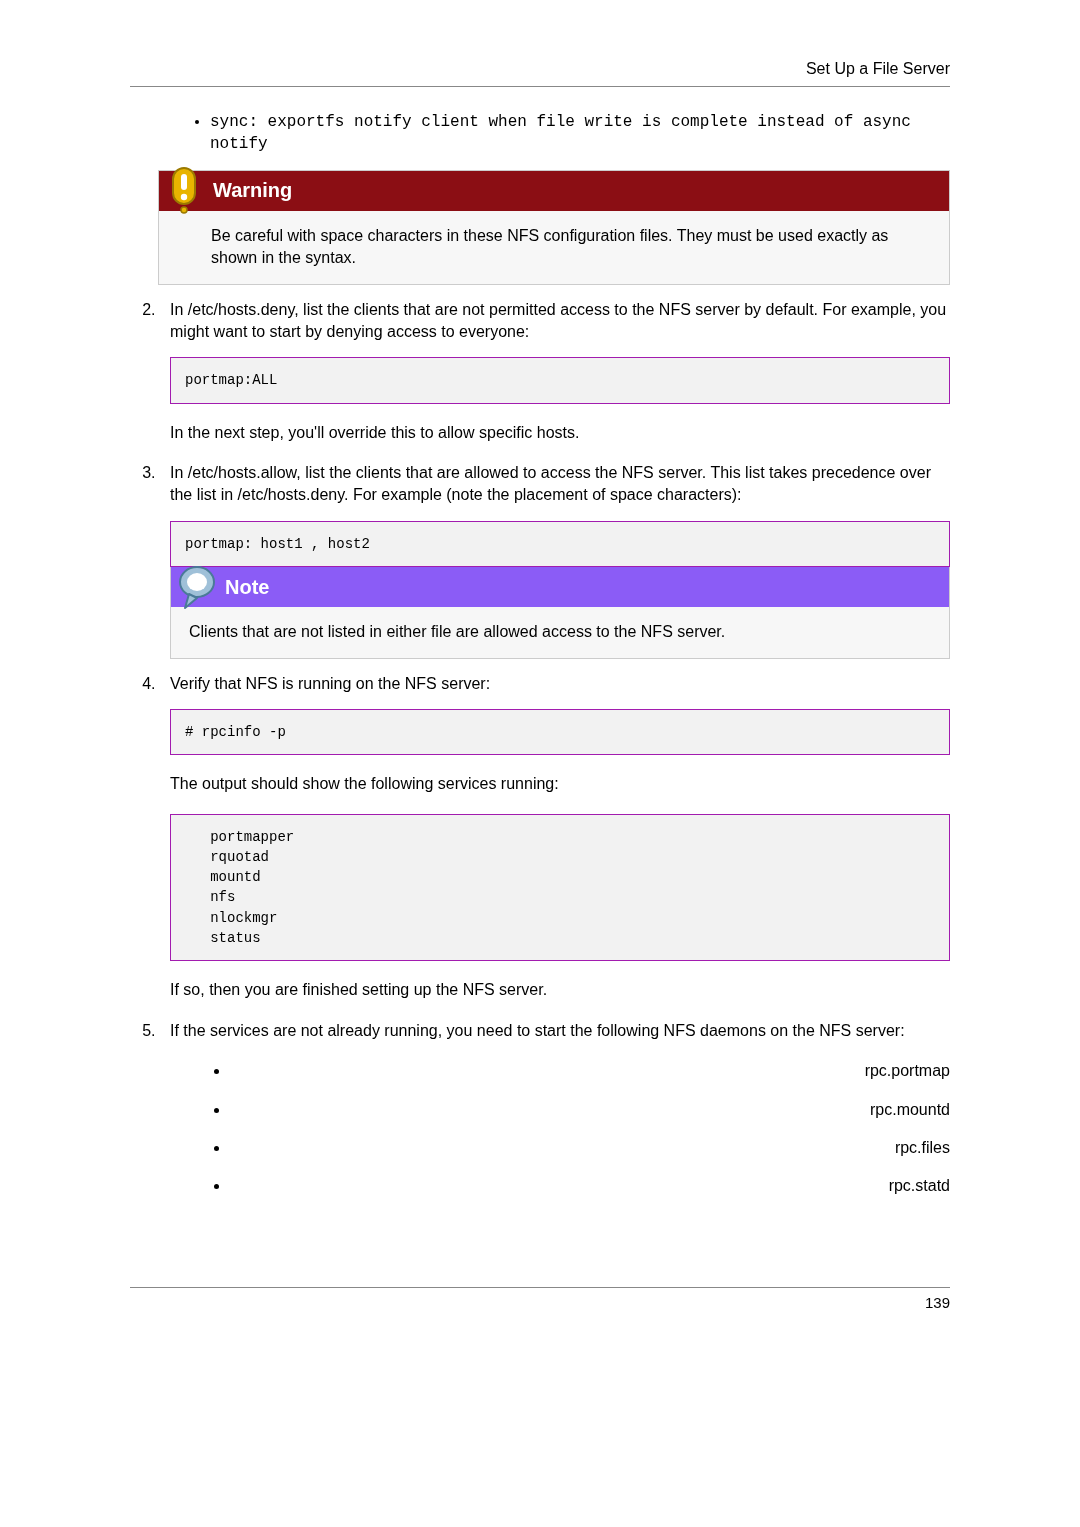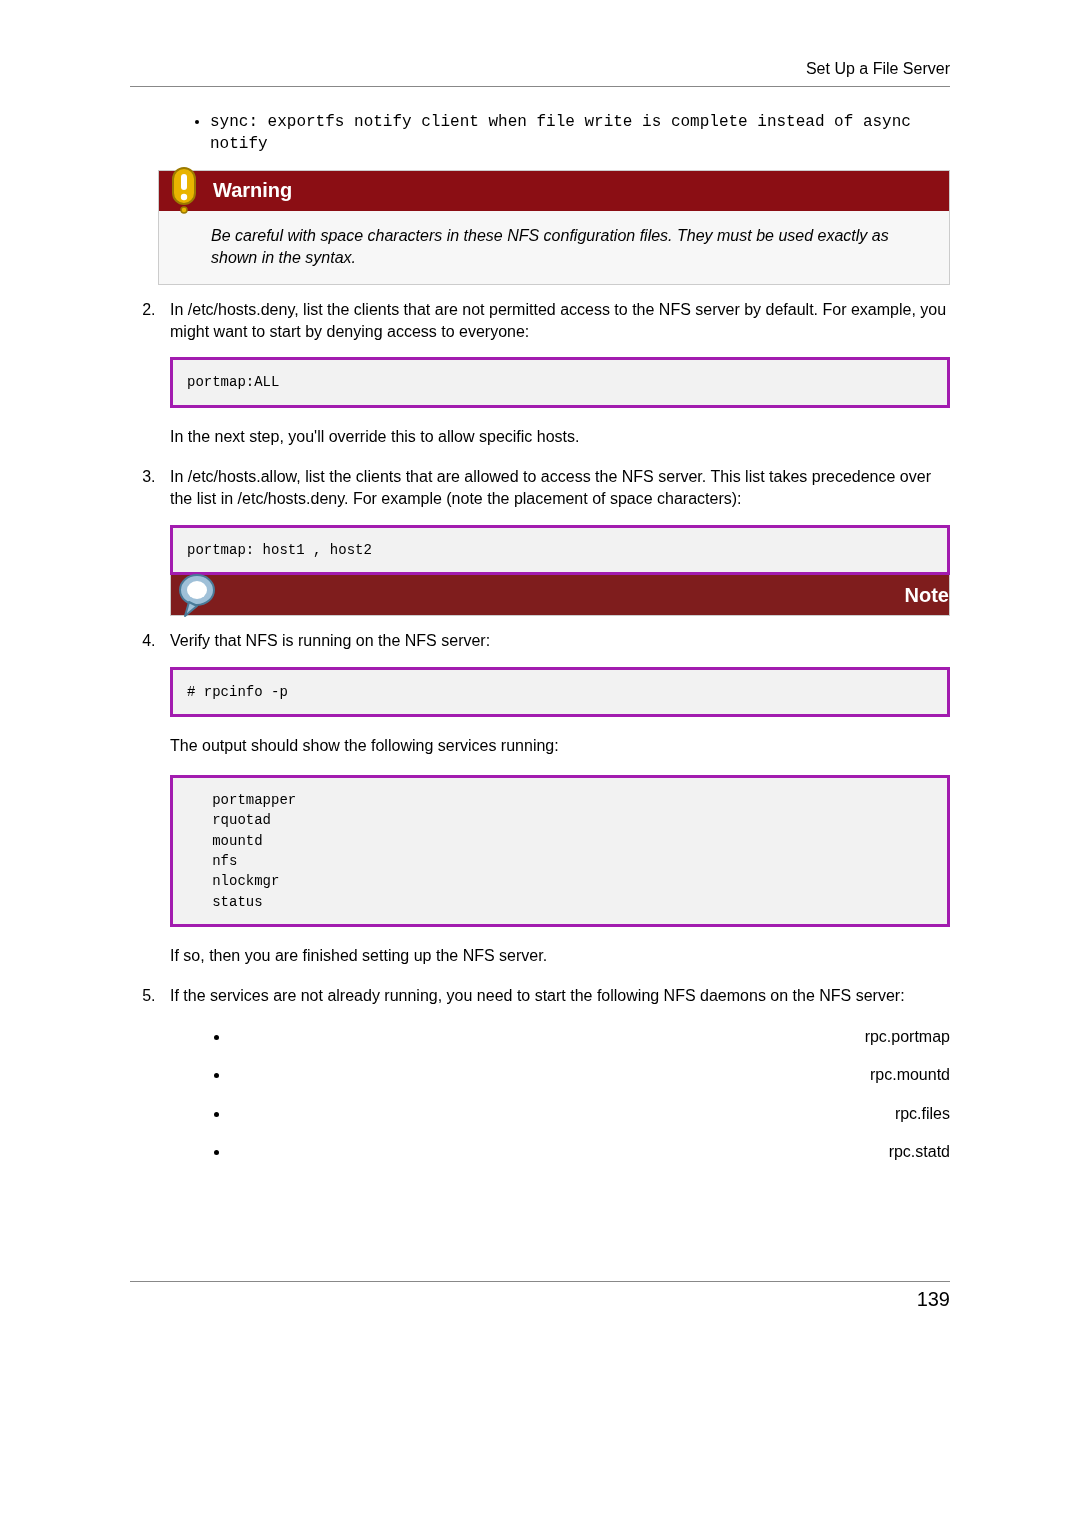--- a/index.html
+++ b/index.html
@@ -69,33 +69,31 @@
   }
   .callout-header {
     display: flex;
     align-items: center;
     height: 40px;
   }
   .callout-header.warning {
     background: #8b0e14;
   }
   .callout-header.note {
-    background: #7f1d1d;
-    justify-content: space-between;
+    background: #8b5cf6;
   }
   .callout-title {
     color: #fff;
     font-weight: bold;
     font-size: 20px;
     margin-left: 8px;
   }
   .callout-body {
     padding: 14px 18px 14px 52px;
     line-height: 1.4;
-    font-style: italic;
   }
   .callout-body.noicon-pad {
     padding: 14px 18px;
   }
   
   .icon-slot {
     width: 42px;
     height: 42px;
     margin-left: 4px;
     position: relative;
@@ -106,40 +104,40 @@
     top: -4px;
     left: 0;
   }
   .note-icon {
     position: absolute;
     top: -4px;
     left: 0;
   }
   
   pre.code {
-    border: 3px solid #a21caf;
+    border: 1px solid #a21caf;
     background: #f2f2f2;
     padding: 12px 14px;
     font-family: "Courier New", monospace;
     font-size: 14px;
     white-space: pre;
     margin: 14px 0;
     line-height: 1.45;
   }
   .footer-area {
     position: absolute;
     bottom: 50px;
     left: 130px;
     right: 130px;
   }
   .footer-rule {
     border-top: 1px solid #888;
     padding-top: 6px;
     text-align: right;
-    font-size: 20px;
+    font-size: 15px;
   }
 </style>
 </head>
 <body>
 
 <div class="page">
 
   <div class="header-area">
     <span>Set Up a File Server</span>
   </div>
@@ -183,20 +181,21 @@
           <div class="callout-header note">
             <div class="icon-slot">
               <svg class="note-icon" width="44" height="50" viewBox="0 0 44 50">
                 <ellipse cx="22" cy="20" rx="17" ry="15" fill="#9fc0d8" stroke="#4a7a98" stroke-width="2"></ellipse>
                 <ellipse cx="22" cy="20" rx="10" ry="9" fill="#fff"></ellipse>
                 <path d="M 14 32 L 10 46 L 22 36 Z" fill="#9fc0d8" stroke="#4a7a98" stroke-width="2" stroke-linejoin="round"></path>
               </svg>
             </div>
             <span class="callout-title">Note</span>
           </div>
+          <div class="callout-body noicon-pad">Clients that are not listed in either file are allowed access to the NFS server.</div>
         </div>
       </li>
 
       <li>
         <span>Verify that NFS is running on the NFS server:</span>
         <pre class="code"># rpcinfo -p</pre>
         <div class="para">The output should show the following services running:</div>
         <pre class="code">   portmapper
    rquotad
    mountd

